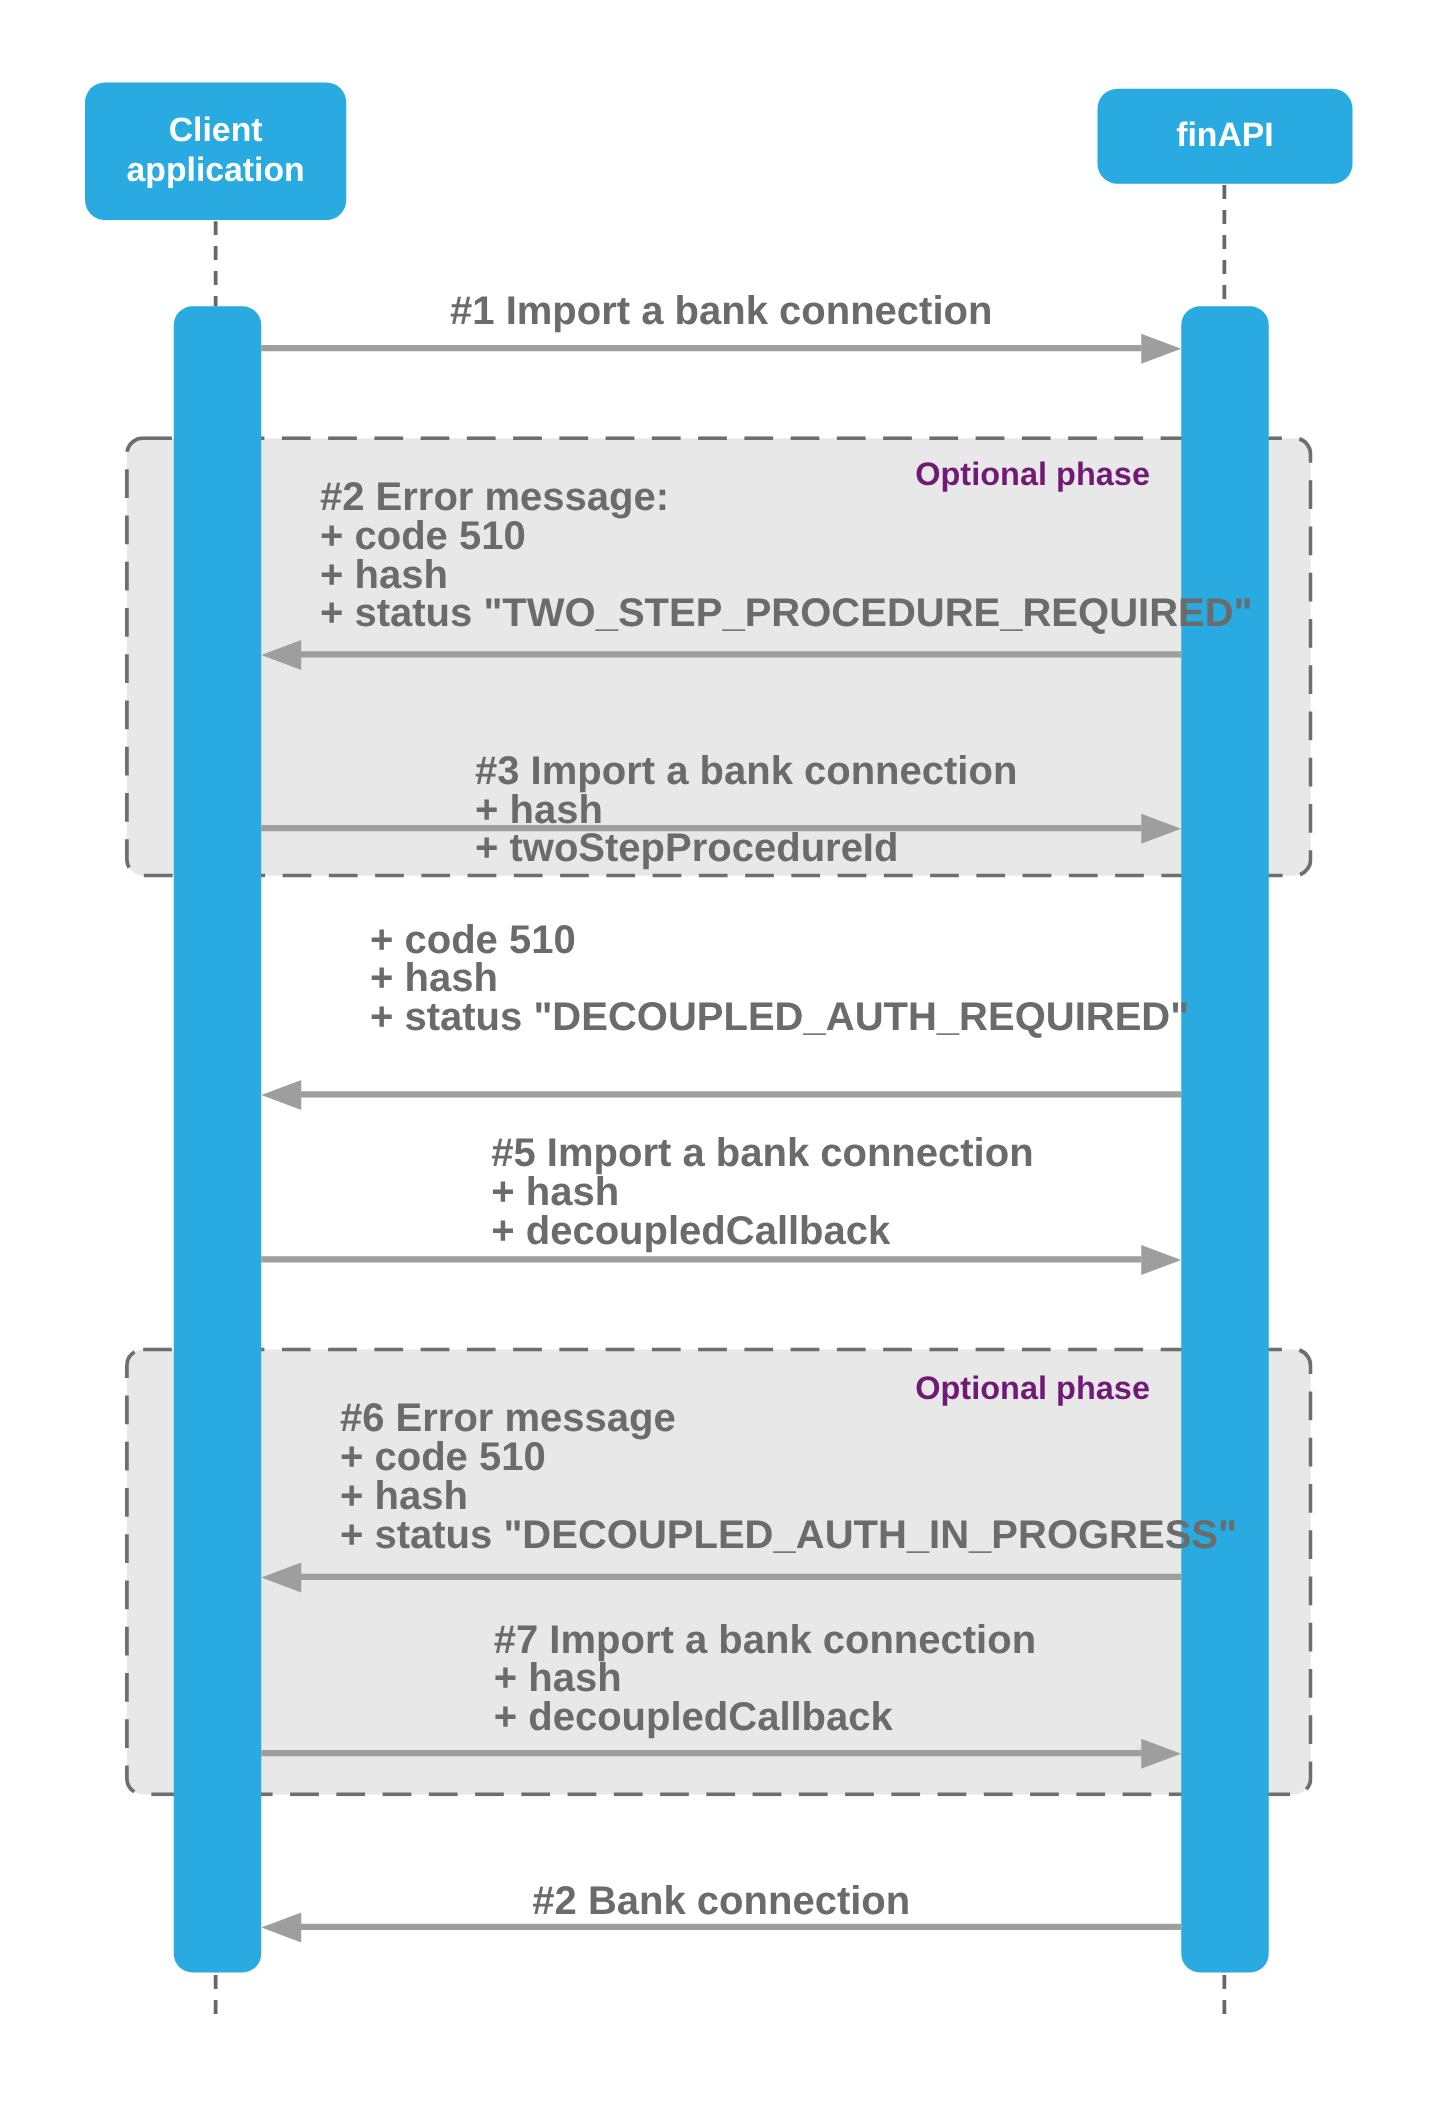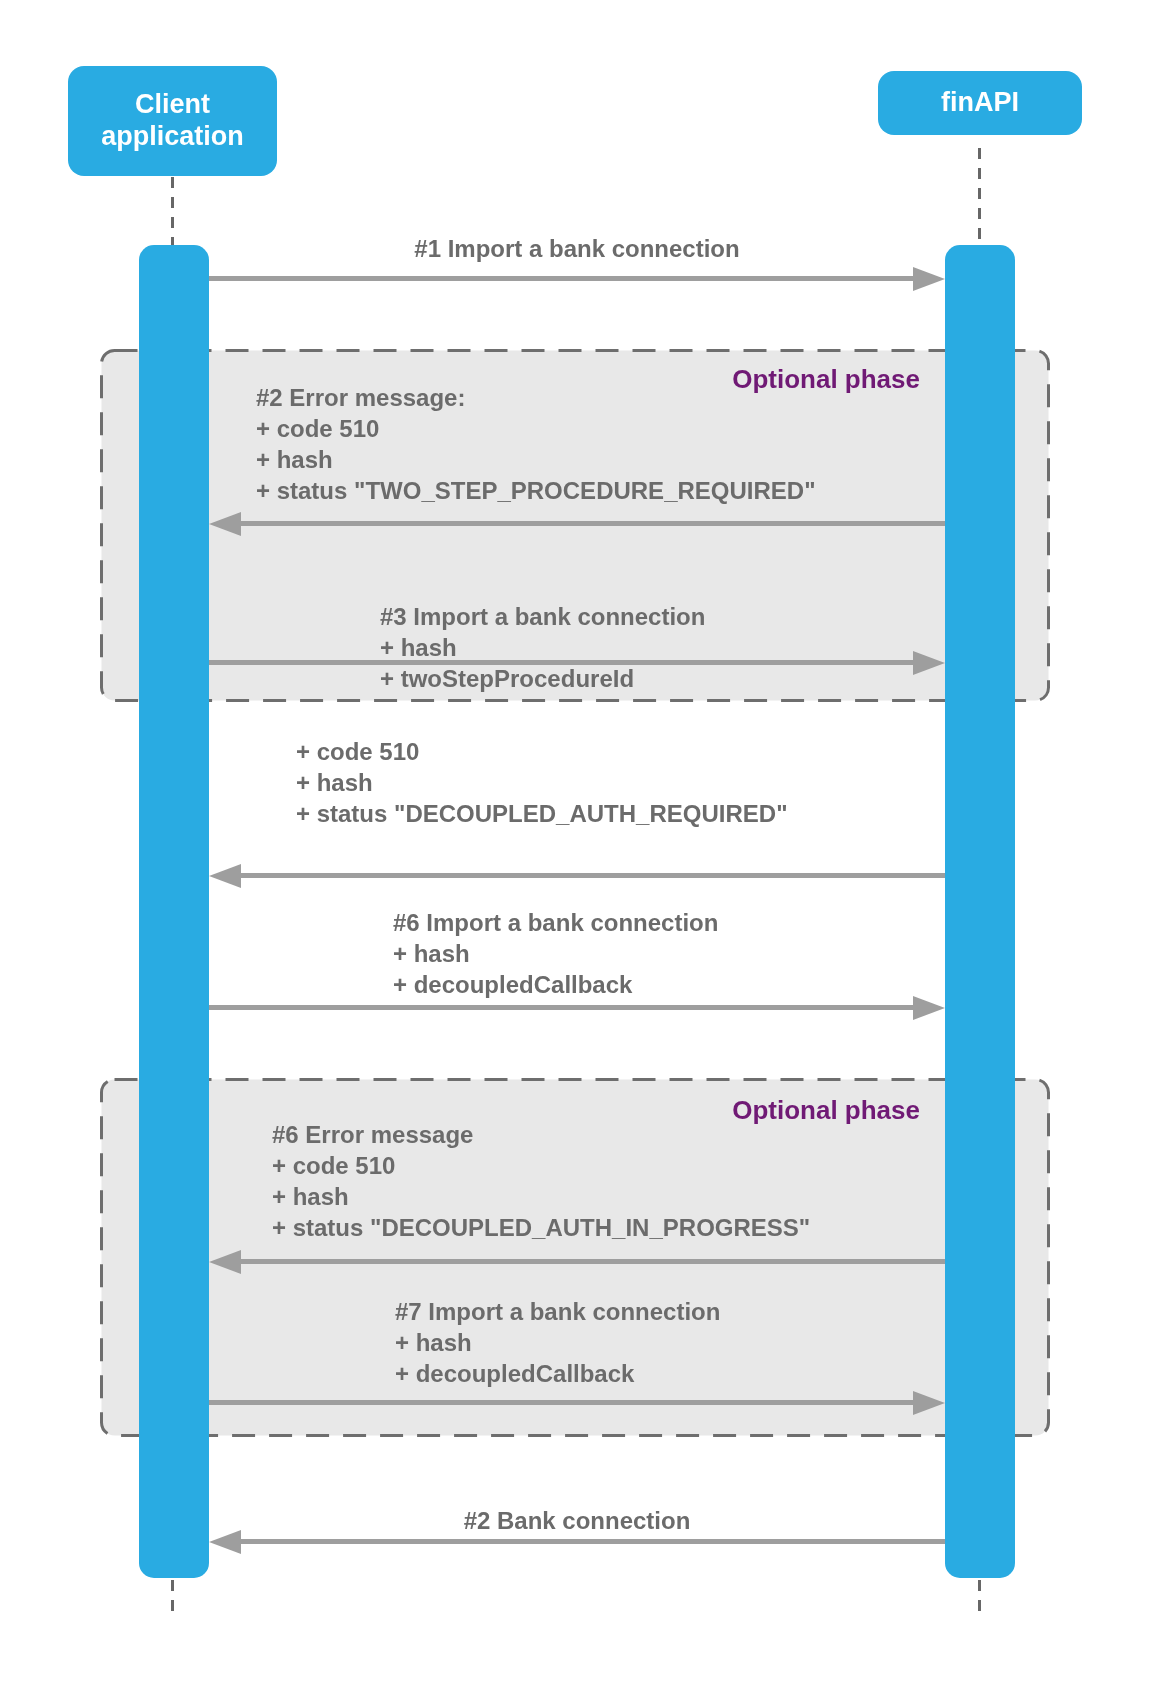--- a/index.html
+++ b/index.html
@@ -7,21 +7,21 @@
     position:relative;width:1151px;height:1684px;background:#ffffff;
     font-family:"Liberation Sans",sans-serif;font-weight:bold;overflow:hidden;
   }
   
   .actor{
     position:absolute;background:#29abe2;border-radius:16px;color:#ffffff;
     display:flex;align-items:center;justify-content:center;text-align:center;
     font-size:27px;line-height:1.18;padding:0 14px;box-sizing:border-box;
   }
   .actor-client{left:68px;top:66px;width:209px;height:110px;justify-content:flex-end;}
-  .actor-finapi{left:878px;top:71px;width:204px;height:64px;}
+  .actor-finapi{left:878px;top:71px;width:204px;height:76px;}
   
   .lifeline{
     position:absolute;width:3px;
     background:repeating-linear-gradient(to bottom,#676767 0 11px,transparent 11px 20px);
   }
   .ll-client-top{left:171px;top:177px;height:68px;}
   .ll-finapi-top{left:978px;top:148px;height:97px;}
   .ll-client-bottom{left:171px;top:1580px;height:36px;}
   .ll-finapi-bottom{left:978px;top:1580px;height:36px;}
   
@@ -36,21 +36,21 @@
   .phase-2 .phase-label{top:17px;}
   
   .activation{
     position:absolute;width:70px;top:245px;height:1333px;background:#29abe2;
     border-radius:15px;z-index:2;
   }
   .act-client{left:139px;}
   .act-finapi{left:945px;}
   
   .msg-label{
-    position:absolute;color:#6b6b6b;font-size:24px;line-height:31px;
+    position:absolute;color:#6b6b6b;font-size:32px;line-height:31px;
     white-space:nowrap;z-index:3;
   }
   .msg-centered{left:209px;width:736px;text-align:center;}
   .lbl-1{top:233px;}
   .lbl-2{left:256px;top:382px;}
   .lbl-3{left:380px;top:556px;margin-top:45px;}
   .lbl-4{left:296px;top:736px;}
   .lbl-5{left:393px;top:907px;}
   .lbl-6{left:272px;top:1119px;}
   .lbl-7{left:395px;top:1296px;}
@@ -148,21 +148,21 @@
       <div>+ status "DECOUPLED_AUTH_REQUIRED"</div>
     </div>
     <div class="y4">
       <div class="msg-line line-left"></div>
       <div class="head head-left"></div>
     </div>
   </div>
 
   <div>
     <div class="msg-label lbl-5">
-      <div>#6 Import a bank connection</div>
+      <div>#5 Import a bank connection</div>
       <div>+ hash</div>
       <div>+ decoupledCallback</div>
     </div>
     <div class="y5">
       <div class="msg-line line-right"></div>
       <div class="head head-right"></div>
     </div>
   </div>
 
   <div>

